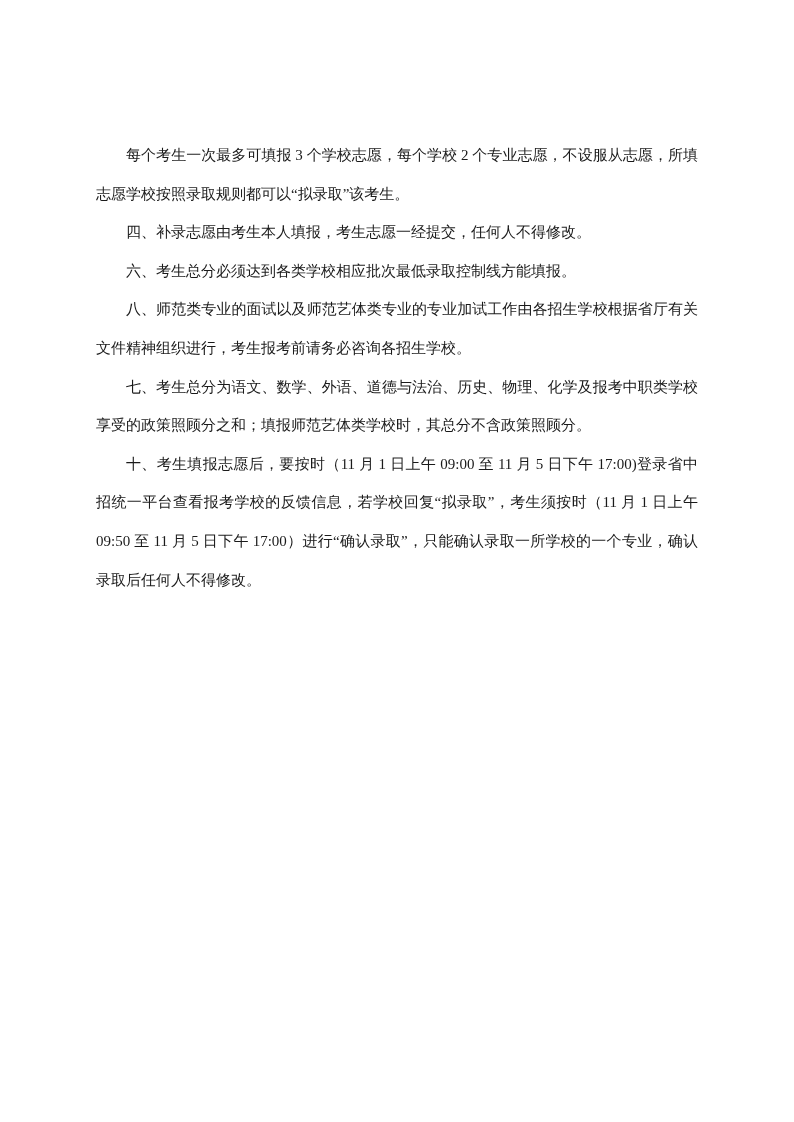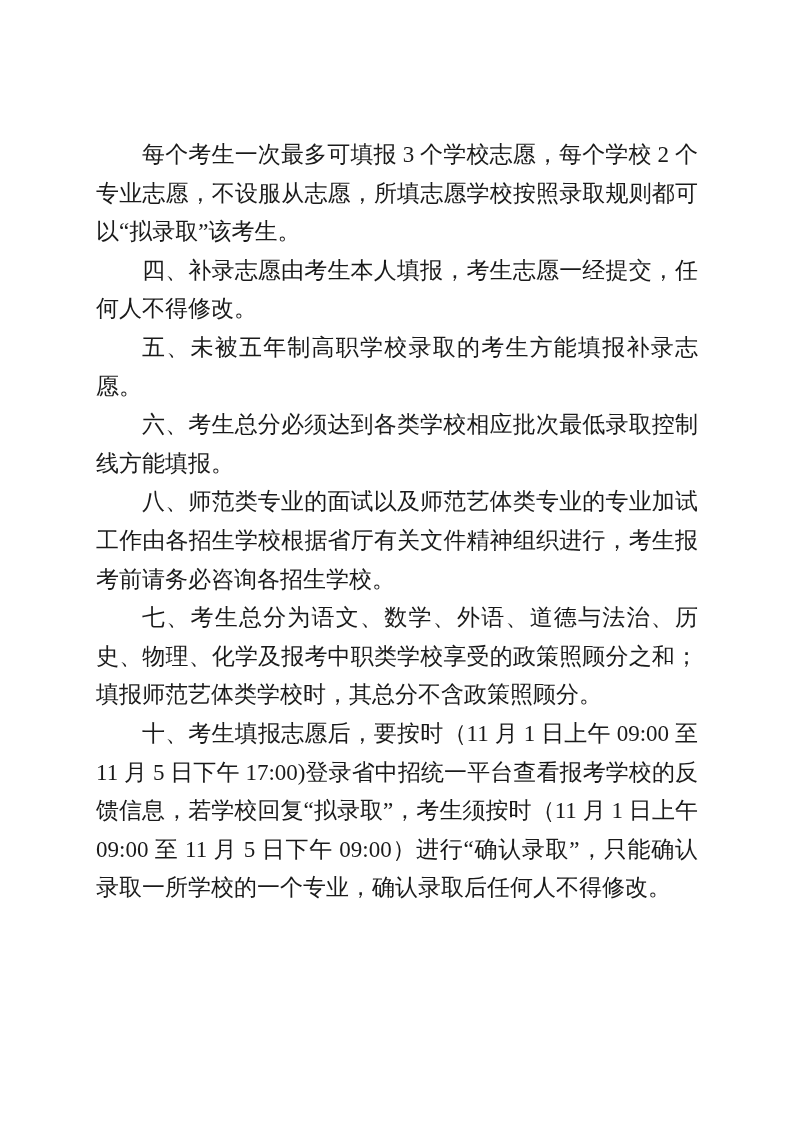--- a/index.html
+++ b/index.html
@@ -17,35 +17,34 @@
     width: 794px;
     height: 1122px;
     background: #ffffff;
     padding: 136px 96px 0 96px;
   }
   .doc p {
     margin: 0;
     padding: 0;
     text-indent: 2em;
     font-family: "Liberation Serif", "DejaVu Serif", serif;
-    font-size: 23px;
+    font-size: 15px;
     line-height: 38.6px;
     text-align: justify;
     color: #1a1a1a;
   }
   .doc p.bold {
     font-weight: normal;
   }
 </style>
 </head>
 <body>
 
 <div class="page">
   <div class="doc">
     <p>每个考生一次最多可填报 3 个学校志愿，每个学校 2 个专业志愿，不设服从志愿，所填志愿学校按照录取规则都可以“拟录取”该考生。</p>
     <p class="bold">四、补录志愿由考生本人填报，考生志愿一经提交，任何人不得修改。</p>
-    <p class="bold">五、未被五年制高职学校录取的考生方能填报补录志愿。</p>
     <p class="bold">六、考生总分必须达到各类学校相应批次最低录取控制线方能填报。</p>
     <p class="bold">八、师范类专业的面试以及师范艺体类专业的专业加试工作由各招生学校根据省厅有关文件精神组织进行，考生报考前请务必咨询各招生学校。</p>
     <p class="bold">七、考生总分为语文、数学、外语、道德与法治、历史、物理、化学及报考中职类学校享受的政策照顾分之和；填报师范艺体类学校时，其总分不含政策照顾分。</p>
-    <p class="bold">十、考生填报志愿后，要按时（11 月 1 日上午 09:00 至 11 月 5 日下午 17:00)登录省中招统一平台查看报考学校的反馈信息，若学校回复“拟录取”，考生须按时（11 月 1 日上午 09:00 至 11 月 5 日下午 09:00）进行“确认录取”，只能确认录取一所学校的一个专业，确认录取后任何人不得修改。</p>
+    <p class="bold">十、考生填报志愿后，要按时（11 月 1 日上午 09:00 至 11 月 5 日下午 17:00)登录省中招统一平台查看报考学校的反馈信息，若学校回复“拟录取”，考生须按时（11 月 1 日上午 09:50 至 11 月 5 日下午 17:00）进行“确认录取”，只能确认录取一所学校的一个专业，确认录取后任何人不得修改。</p>
   </div>
 </div>
 
 </body></html>

